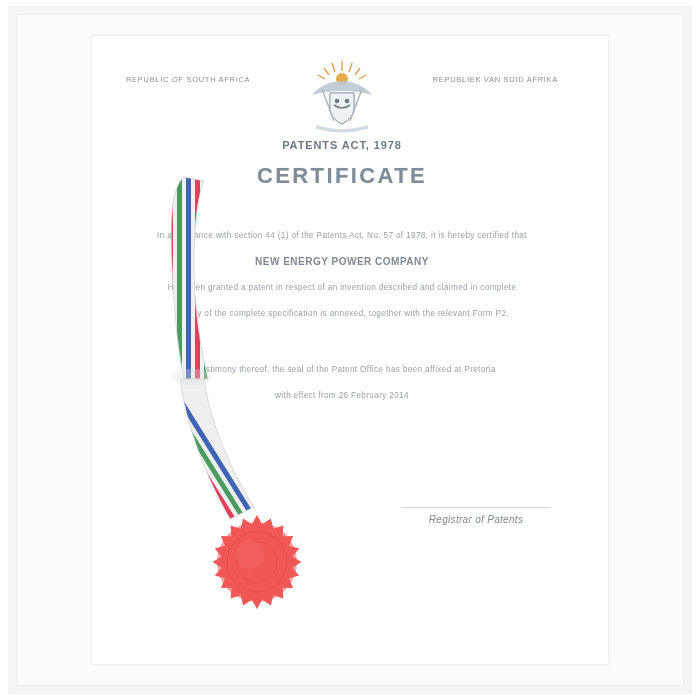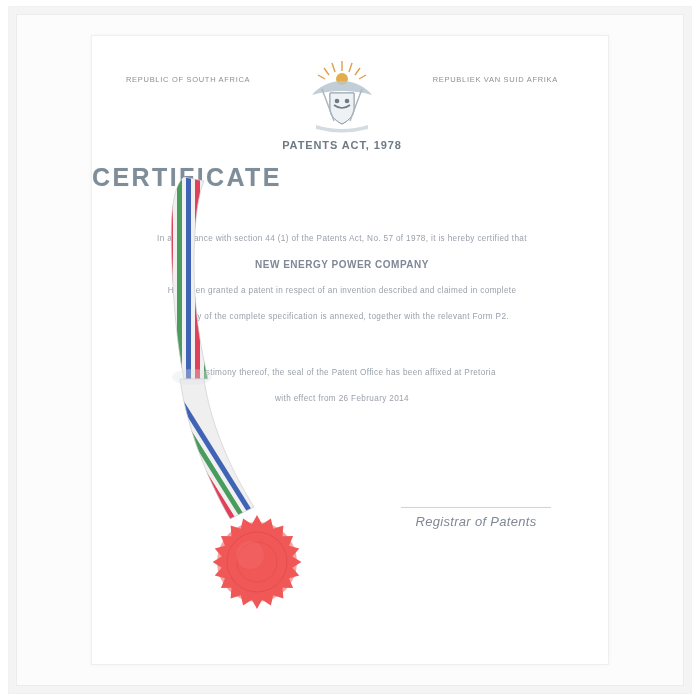--- a/index.html
+++ b/index.html
@@ -82,21 +82,22 @@
 
   .act-line {
     text-align: center;
     font-size: 11px;
     font-weight: bold;
     letter-spacing: 0.9px;
     color: #6d7a86;
     margin-top: 16px;
   }
   .cert-title {
-    font-size: 25px;
+    text-align: center;
+    font-size: 22px;
     font-weight: bold;
     letter-spacing: 2.4px;
     color: #7f8d99;
     margin-top: 12px;
     text-shadow: 0 0 1px rgba(120,140,160,0.35);
   }
 
   .body-block {
     margin-top: 34px;
     text-align: center;
@@ -132,21 +133,21 @@
     top: 470px;
     text-align: center;
     width: 160px;
   }
   .sign-rule {
     border-top: 1px solid #cfd4d9;
     width: 150px;
     margin: 0 auto 6px auto;
   }
   .sign-label {
-    font-size: 13px;
+    font-size: 10px;
     font-style: italic;
     color: #7f8894;
     letter-spacing: 0.3px;
   }
 
   
   #ribbon {
     position: absolute;
     left: 58px;
     top: 136px;

